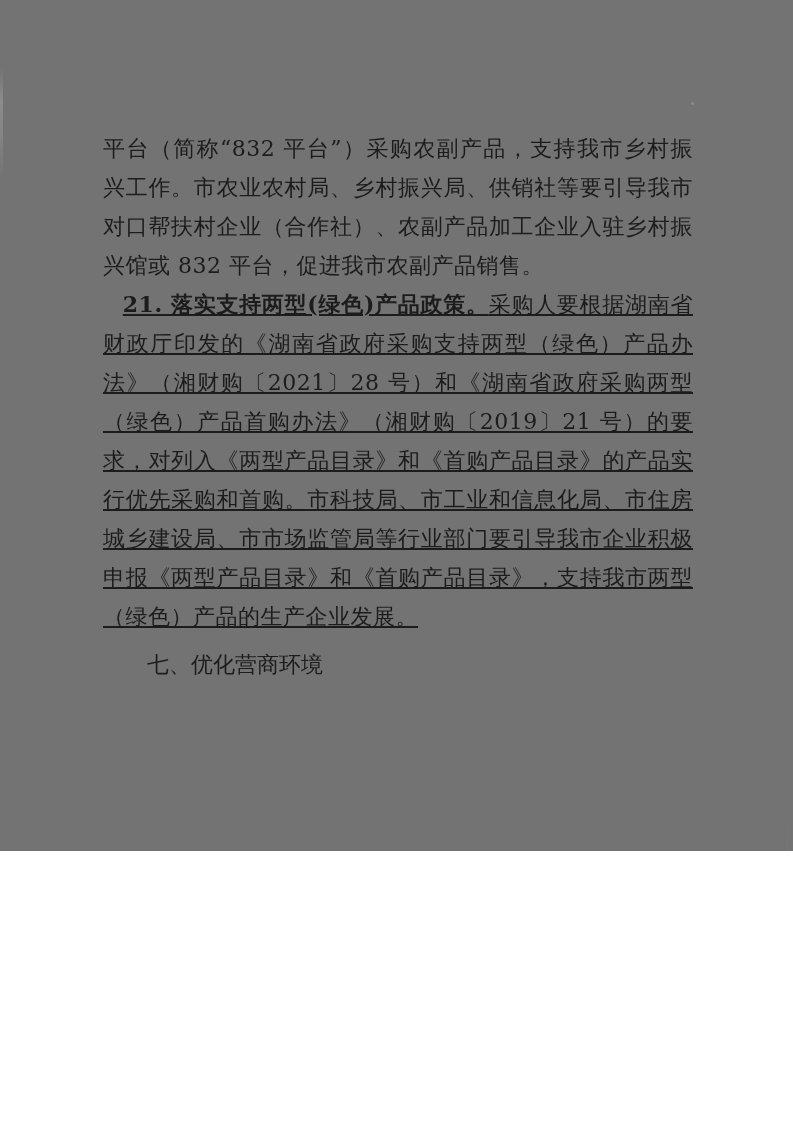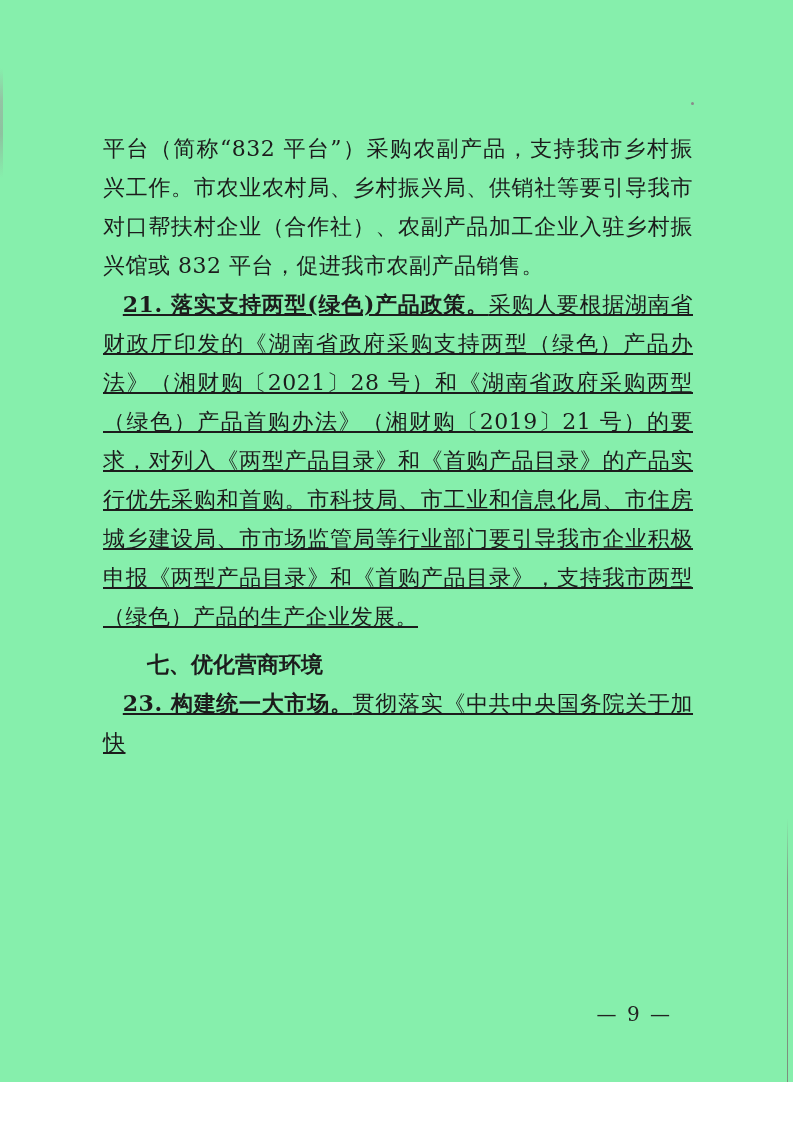--- a/index.html
+++ b/index.html
@@ -3,22 +3,22 @@
 <meta charset="utf-8">
 <style>
   html, body {
     margin: 0;
     padding: 0;
     background: #ffffff;
   }
   .sheet {
     position: relative;
     width: 793px;
-    height: 1082px;
-    background: #86efac;
+    height: 851px;
+    background: #737373;
     overflow: hidden;
     color: #1c1c1c;
     font-family: "DejaVu Serif", "Liberation Serif", serif;
   }
   .content {
     position: absolute;
     left: 103px;
     top: 129px;
     width: 590px;
   }
@@ -34,21 +34,21 @@
     text-indent: 0.9em;
     text-decoration: underline;
   }
   .lead {
     font-weight: bold;
   }
   .section-heading {
     margin: 9px 0 0 0;
     font-size: 22px;
     line-height: 39px;
-    font-weight: bold;
+    font-weight: normal;
     font-family: "DejaVu Sans", "Liberation Sans", sans-serif;
     text-indent: 2em;
   }
   .page-number {
     position: absolute;
     top: 1001px;
     right: 121px;
     font-size: 20px;
     line-height: 26px;
     letter-spacing: 2px;
@@ -92,19 +92,18 @@
 
   <div class="content">
 
     <p class="para"><span>平台（简称“832 平台”）采购农副产品，支持我市乡村振兴工作。市农业农村局、乡村振兴局、供销社等要引导我市对口帮扶村企业（合作社）、农副产品加工企业入驻乡村振兴馆或 832 平台，促进我市农副产品销售。</span></p>
 
     <p class="para numbered"><span class="lead">21. 落实支持两型(绿色)产品政策。</span><span>采购人要根据湖南省财政厅印发的《湖南省政府采购支持两型（绿色）产品办法》（湘财购〔2021〕28 号）和《湖南省政府采购两型（绿色）产品首购办法》（湘财购〔2019〕21 号）的要求，对列入《两型产品目录》和《首购产品目录》的产品实行优先采购和首购。市科技局、市工业和信息化局、市住房城乡建设局、市市场监管局等行业部门要引导我市企业积极申报《两型产品目录》和《首购产品目录》，支持我市两型（绿色）产品的生产企业发展。</span></p>
 
 
     <h2 class="section-heading">七、优化营商环境</h2>
 
-    <p class="para numbered"><span class="lead">23. 构建统一大市场。</span><span>贯彻落实《中共中央国务院关于加快</span></p>
 
   </div>
 
   <div class="page-number">— 9 —</div>
 
 </div>
 
 </body></html>

